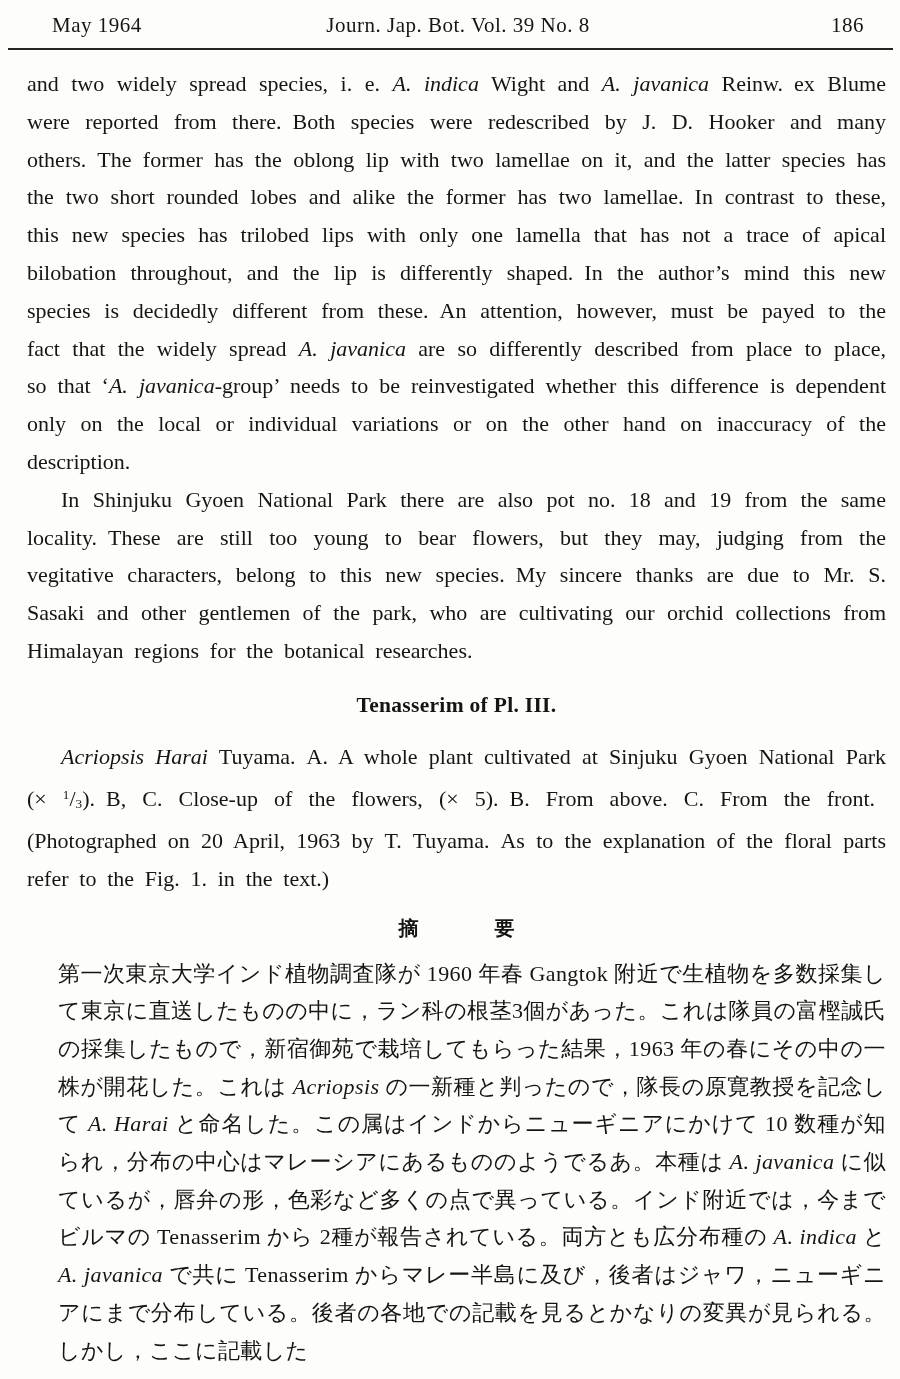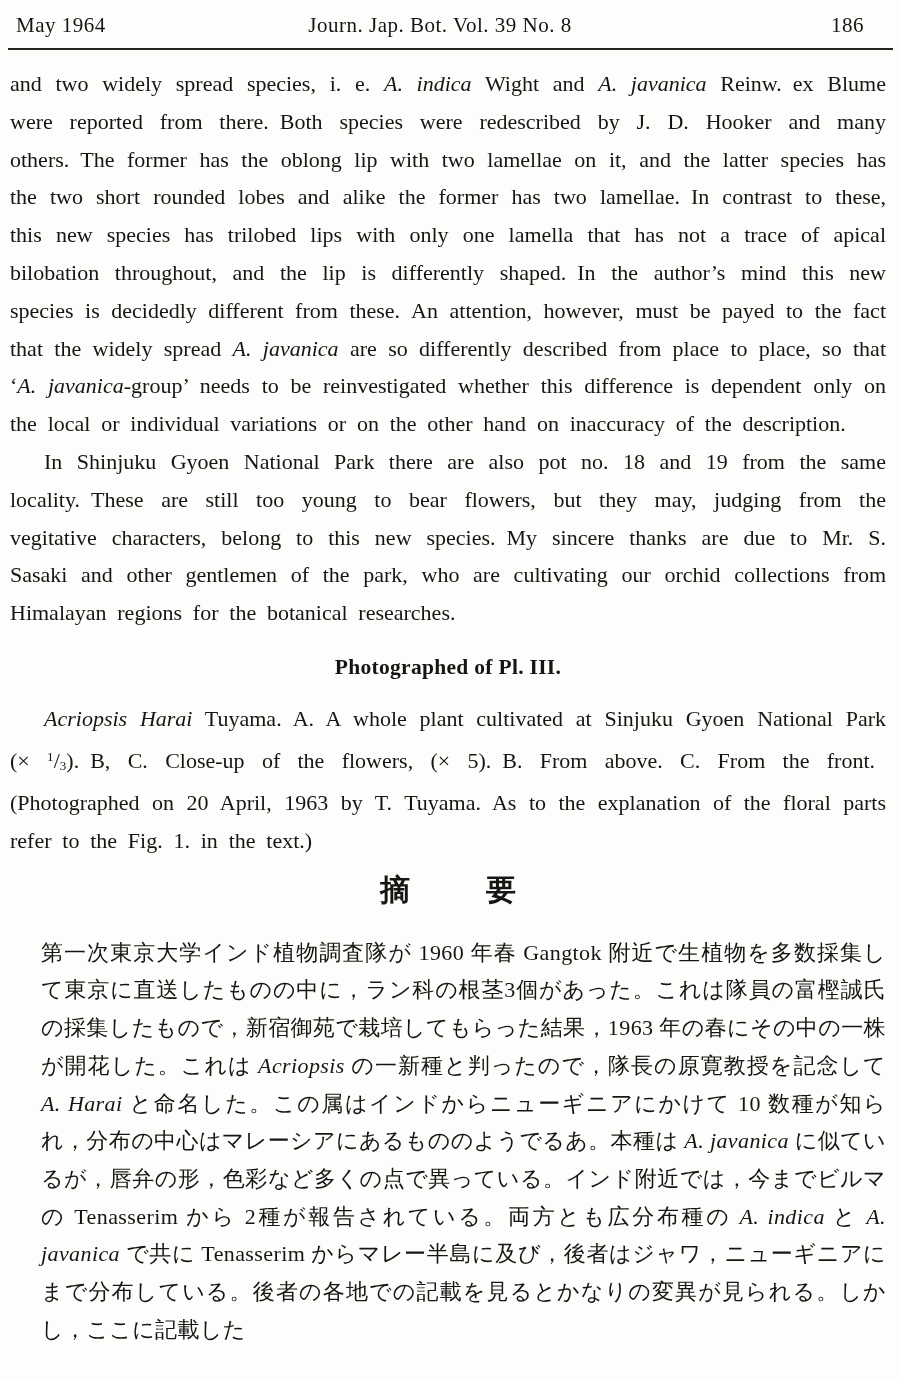--- a/index.html
+++ b/index.html
@@ -13,57 +13,57 @@
     height: 1379px;
     box-sizing: border-box;
     background: #fdfdfb;
     color: #171513;
     font-family: "Liberation Serif", "DejaVu Serif", serif;
     overflow: hidden;
   }
   .header {
     display: flex;
     align-items: baseline;
-    padding: 13px 36px 0 16px;
+    padding: 13px 36px 0 52px;
     font-size: 21px;
     letter-spacing: 0.5px;
   }
   .header .h-left  { flex: 1; text-align: left; }
   .header .h-center{ flex: 1.4; text-align: center; white-space: nowrap; }
   .header .h-right { flex: 1; text-align: right; }
   .rule {
     height: 0;
     border-top: 2.5px solid #262420;
     margin: 10px 7px 0 8px;
   }
   .content {
-    padding: 15px 14px 0 10px;
+    padding: 15px 14px 0 27px;
   }
   p { margin: 0; }
   .body-text {
     font-size: 22px;
     line-height: 37.8px;
     text-align: justify;
     word-spacing: 0.24em;
   }
   .indent { text-indent: 34px; }
   .section-heading {
     font-size: 21.5px;
     font-weight: bold;
     text-align: center;
     line-height: 38px;
     margin: 16px 0 14px 0;
     letter-spacing: 0.3px;
   }
   .summary-heading {
-    font-size: 30px;
+    font-size: 20px;
     font-weight: bold;
     text-align: center;
     line-height: 40px;
-    margin: 10px 0 24px 0;
+    margin: 10px 0 7px 0;
   }
   .summary-heading .jp-gap { margin-left: 76px; }
   .jp-text {
     font-size: 22px;
     line-height: 37.7px;
     text-align: justify;
     letter-spacing: 0.4px;
     margin-left: 31px;
   }
   .seg-i { font-style: italic; }
@@ -82,21 +82,21 @@
   </div>
 
   <div class="rule"></div>
 
   <div class="content">
 
     <p class="body-text"><span>and two widely spread species, i. e. </span><span class="seg-i">A. indica</span><span> Wight and </span><span class="seg-i">A. javanica</span><span> Reinw. ex Blume were reported from there. Both species were redescribed by J. D. Hooker and many others. The former has the oblong lip with two lamellae on it, and the latter species has the two short rounded lobes and alike the former has two lamellae. In contrast to these, this new species has trilobed lips with only one lamella that has not a trace of apical bilobation throughout, and the lip is differently shaped. In the author’s mind this new species is decidedly different from these. An attention, however, must be payed to the fact that the widely spread </span><span class="seg-i">A. javanica</span><span> are so differently described from place to place, so that ‘</span><span class="seg-i">A. javanica</span><span>-group’ needs to be reinvestigated whether this difference is dependent only on the local or individual variations or on the other hand on inaccuracy of the description.</span></p>
 
     <p class="body-text indent"><span>In Shinjuku Gyoen National Park there are also pot no. 18 and 19 from the same locality. These are still too young to bear flowers, but they may, judging from the vegitative characters, belong to this new species. My sincere thanks are due to Mr. S. Sasaki and other gentlemen of the park, who are cultivating our orchid collections from Himalayan regions for the botanical researches.</span></p>
 
-    <h3 class="section-heading">Photographed of Pl. III.</h3>
+    <h3 class="section-heading">Tenasserim of Pl. III.</h3>
 
     <p class="body-text indent"><span class="seg-i">Acriopsis Harai</span><span> Tuyama. A. A whole plant cultivated at Sinjuku Gyoen National Park (× </span><span class="seg-sup">1</span><span>/</span><span class="seg-sub">3</span><span>). B, C. Close-up of the flowers, (× 5). B. From above. C. From the front. (Photographed on 20 April, 1963 by T. Tuyama. As to the explanation of the floral parts refer to the Fig. 1. in the text.)</span></p>
 
     <h3 class="summary-heading"><span>摘</span><span class="jp-gap">要</span></h3>
 
     <p class="jp-text"><span>第一次東京大学インド植物調査隊が 1960 年春 Gangtok 附近で生植物を多数採集して東京に直送したものの中に，ラン科の根茎3個があった。これは隊員の富樫誠氏の採集したもので，新宿御苑で栽培してもらった結果，1963 年の春にその中の一株が開花した。これは </span><span class="seg-i">Acriopsis</span><span> の一新種と判ったので，隊長の原寛教授を記念して </span><span class="seg-i">A. Harai</span><span> と命名した。この属はインドからニューギニアにかけて 10 数種が知られ，分布の中心はマレーシアにあるもののようでるあ。本種は </span><span class="seg-i">A. javanica</span><span> に似ているが，唇弁の形，色彩など多くの点で異っている。インド附近では，今までビルマの Tenasserim から 2種が報告されている。両方とも広分布種の </span><span class="seg-i">A. indica</span><span> と </span><span class="seg-i">A. javanica</span><span> で共に Tenasserim からマレー半島に及び，後者はジャワ，ニューギニアにまで分布している。後者の各地での記載を見るとかなりの変異が見られる。しかし，ここに記載した</span></p>
 
   </div>
 
 </div>

